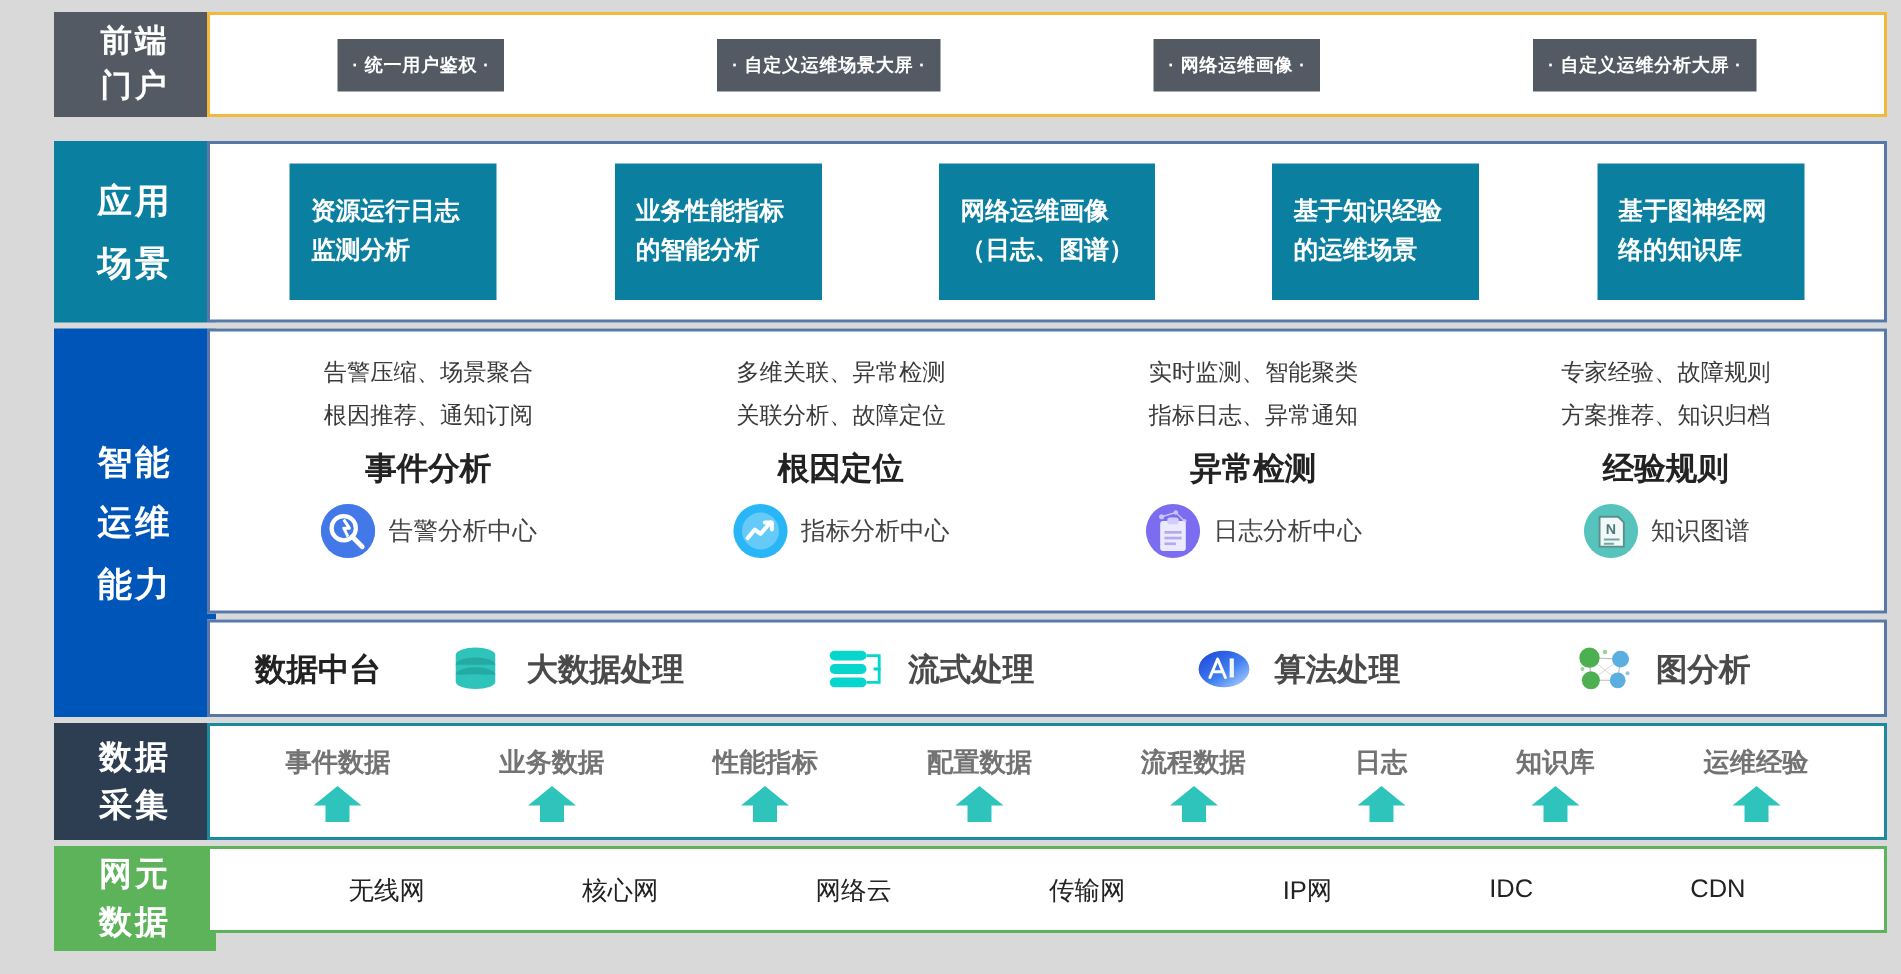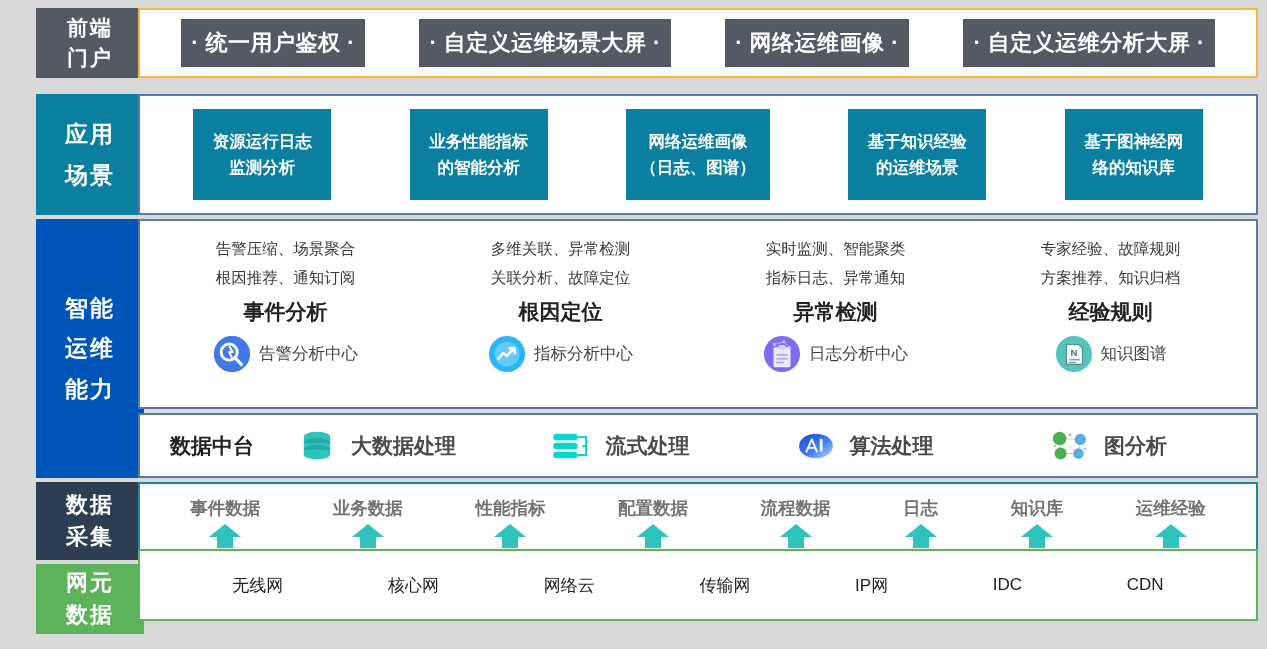--- a/index.html
+++ b/index.html
@@ -29,42 +29,42 @@
   .lbl-app span, .lbl-aiops span { line-height: 1.75; }
 
   
   .panel { position: absolute; left: 138px; width: 1120px; background: #ffffff; }
 
   .panel-portal  { top: 8px;   height: 70px;  border: 2px solid #f2b93b; }
   .panel-app     { top: 94px;  height: 121px; border: 2px solid #5878a8; }
   .panel-aiops   { top: 219px; height: 190px; border: 2px solid #5878a8; }
   .panel-midplat { top: 413px; height: 65px;  border: 2px solid #5878a8; }
   .panel-collect { top: 482px; height: 78px;  border: 2px solid #1b8a9e; }
-  .panel-netelem { top: 549px; height: 72px;  border: 2px solid #5cb35a; }
+  .panel-netelem { top: 564px; height: 58px;  border: 2px solid #5cb35a; }
 
   
   .portal-row {
     display: flex; align-items: center; justify-content: space-around;
     height: 100%; padding: 0 14px;
   }
   .chip {
     background: #545a63; color: #ffffff;
-    font-size: 22px; font-weight: bold; letter-spacing: 0.5px;
+    font-size: 12px; font-weight: bold; letter-spacing: 0.5px;
     padding: 9px 10px; white-space: nowrap;
   }
 
   
   .app-row {
     display: flex; align-items: center; justify-content: space-around;
     height: 100%; padding: 0 14px;
   }
   .tile {
     background: #0a7fa0; color: #ffffff;
     font-size: 16.5px; font-weight: bold; line-height: 1.55;
-    text-align: center; padding: 20px 14px; min-width: 138px;
+    text-align: left; padding: 20px 14px; min-width: 138px;
     white-space: nowrap;
   }
 
   
   .aiops-row {
     display: flex; height: 100%; padding: 14px 8px 8px 8px;
   }
   .cap {
     flex: 1; display: flex; flex-direction: column;
     align-items: center; justify-content: flex-start;

